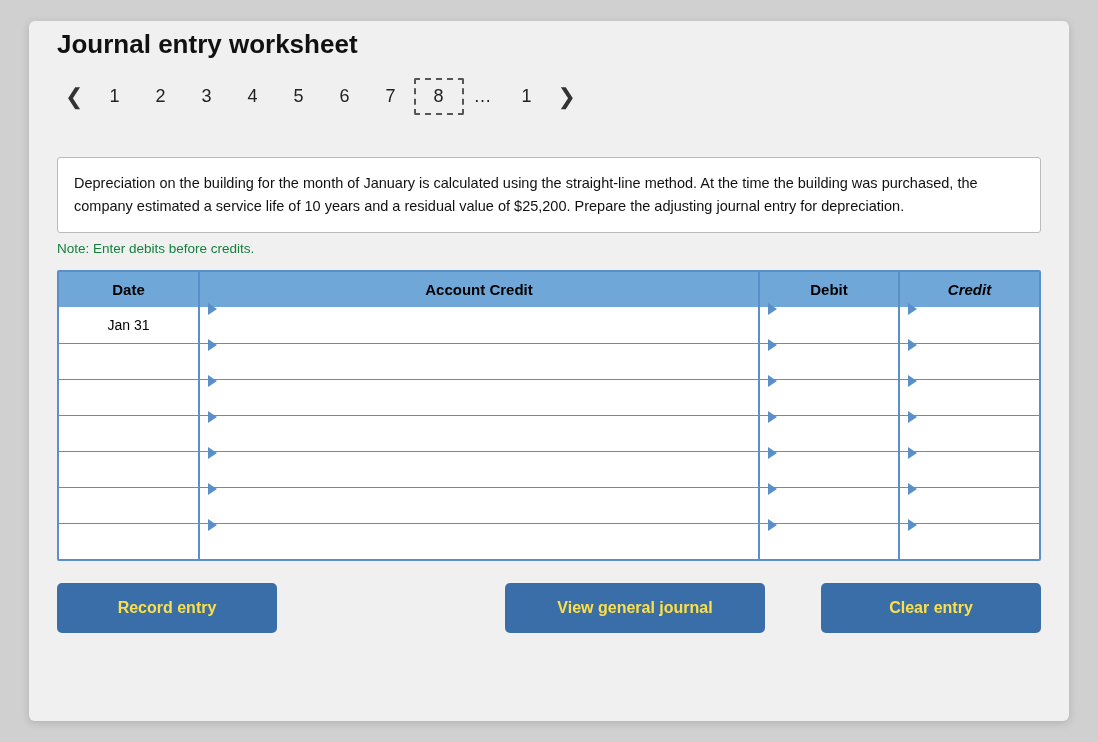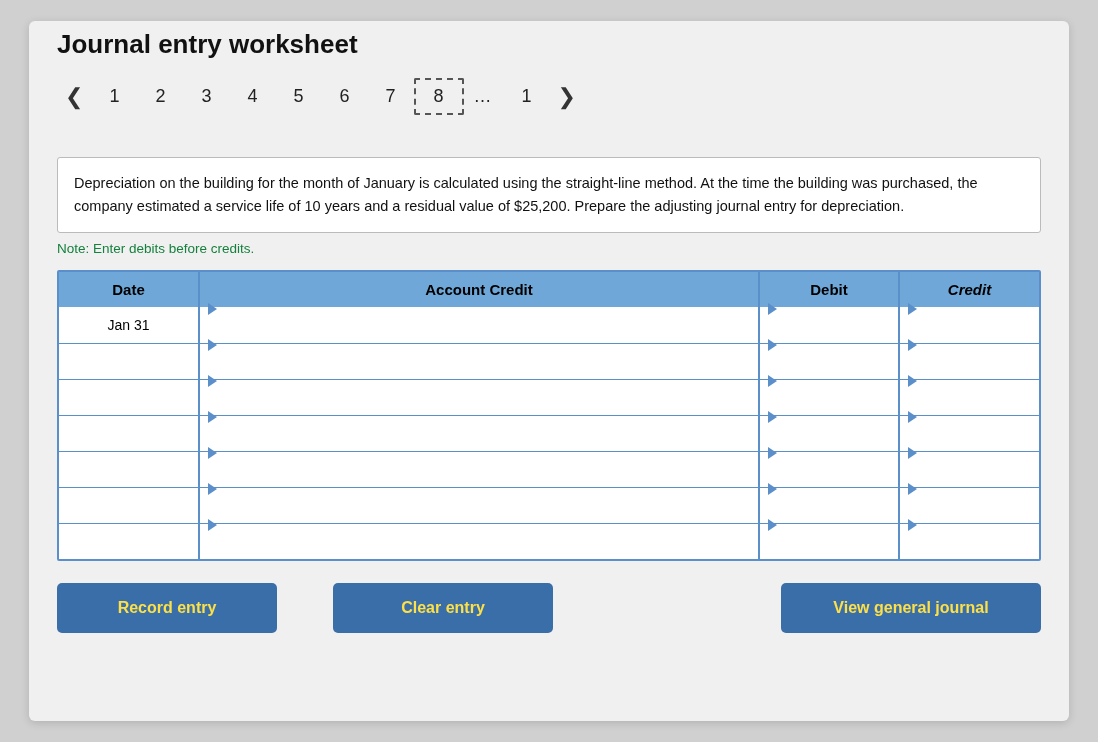--- a/index.html
+++ b/index.html
@@ -246,16 +246,16 @@
             <td class="account-cell"><span class="cell-arrow"></span><input type="text" style=""></td>
             <td class="debit-cell"><span class="cell-arrow"></span><input type="text" style=""></td>
             <td class="credit-cell"><span class="cell-arrow"></span><input type="text" style=""></td>
           </tr>
         </tbody>
     </table>
   </div>
 
   <div class="buttons-row">
     <button class="btn btn-record">Record entry</button>
+    <button class="btn btn-view">View general journal</button>
     <button class="btn btn-clear">Clear entry</button>
-    <button class="btn btn-view">View general journal</button>
   </div>
 </div>
 
 </body></html>

